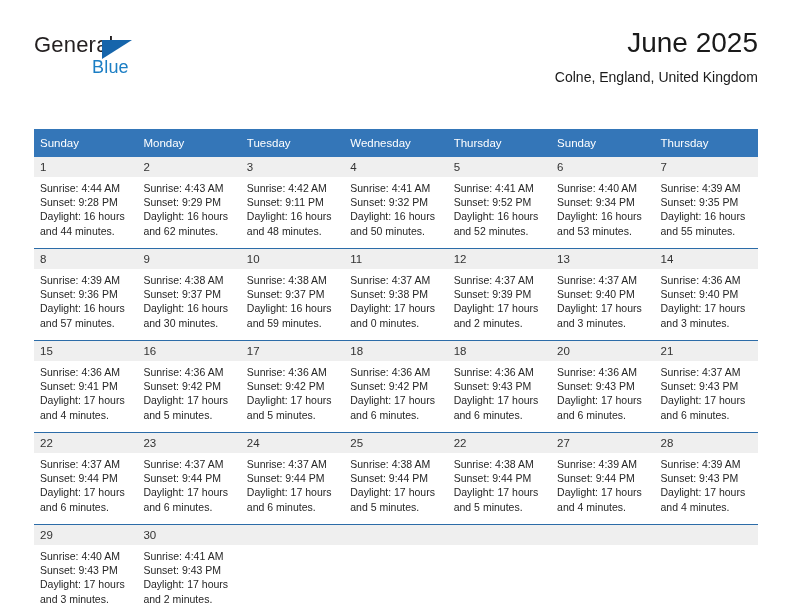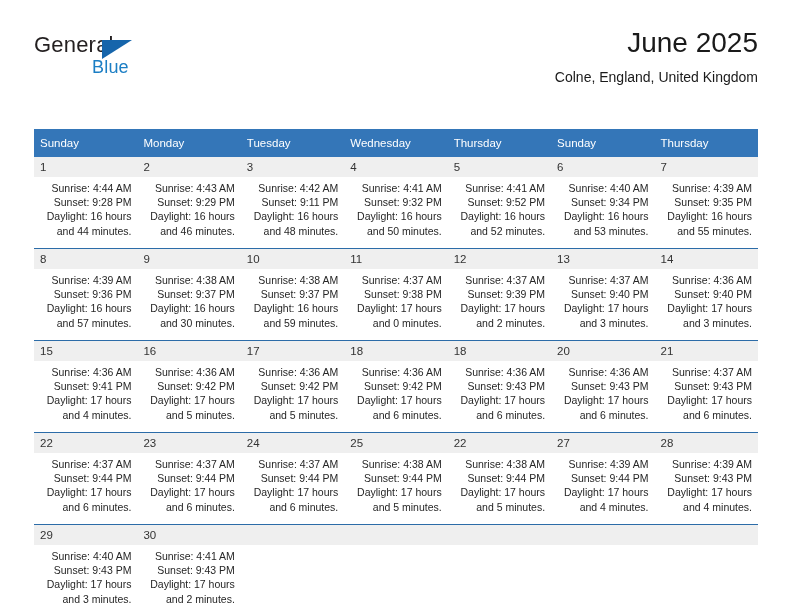--- a/index.html
+++ b/index.html
@@ -136,21 +136,20 @@
     background: transparent;
   }
   .cell.empty.grayband .daynum {
     background: #efefef;
   }
   .details {
     padding: 4px 6px 0 6px;
     font-size: 10.5px;
     line-height: 14.2px;
     color: #262626;
-    text-align: right;
   }
   .details div {
     white-space: nowrap;
   }
   .spacer-row td {
     height: 7px;
     padding: 0;
     border: none;
     background: #ffffff;
   }
@@ -210,21 +209,21 @@
               </div>
             </div>
           </td>
         <td>
             <div class="cell filled">
               <div class="daynum">2</div>
               <div class="details">
                 <div>Sunrise: 4:43 AM</div>
                 <div>Sunset: 9:29 PM</div>
                 <div>Daylight: 16 hours</div>
-                <div>and 46 minutes.</div>
+                <div>and 62 minutes.</div>
               </div>
             </div>
           </td>
         <td>
             <div class="cell filled">
               <div class="daynum">3</div>
               <div class="details">
                 <div>Sunrise: 4:42 AM</div>
                 <div>Sunset: 9:11 PM</div>
                 <div>Daylight: 16 hours</div>

